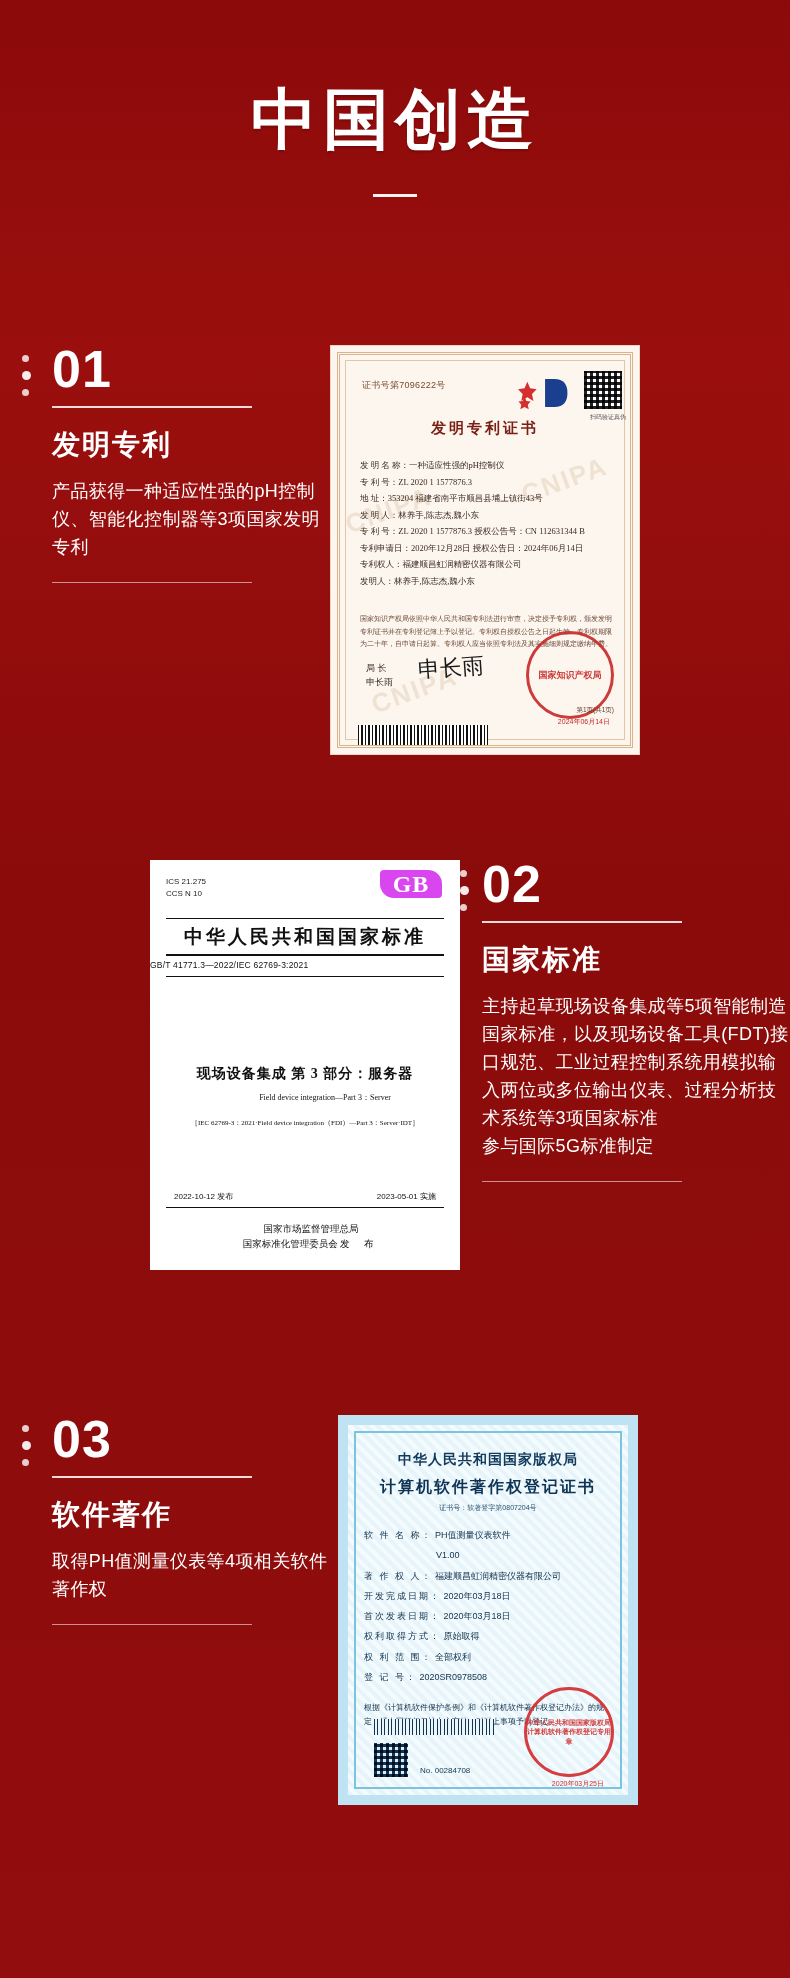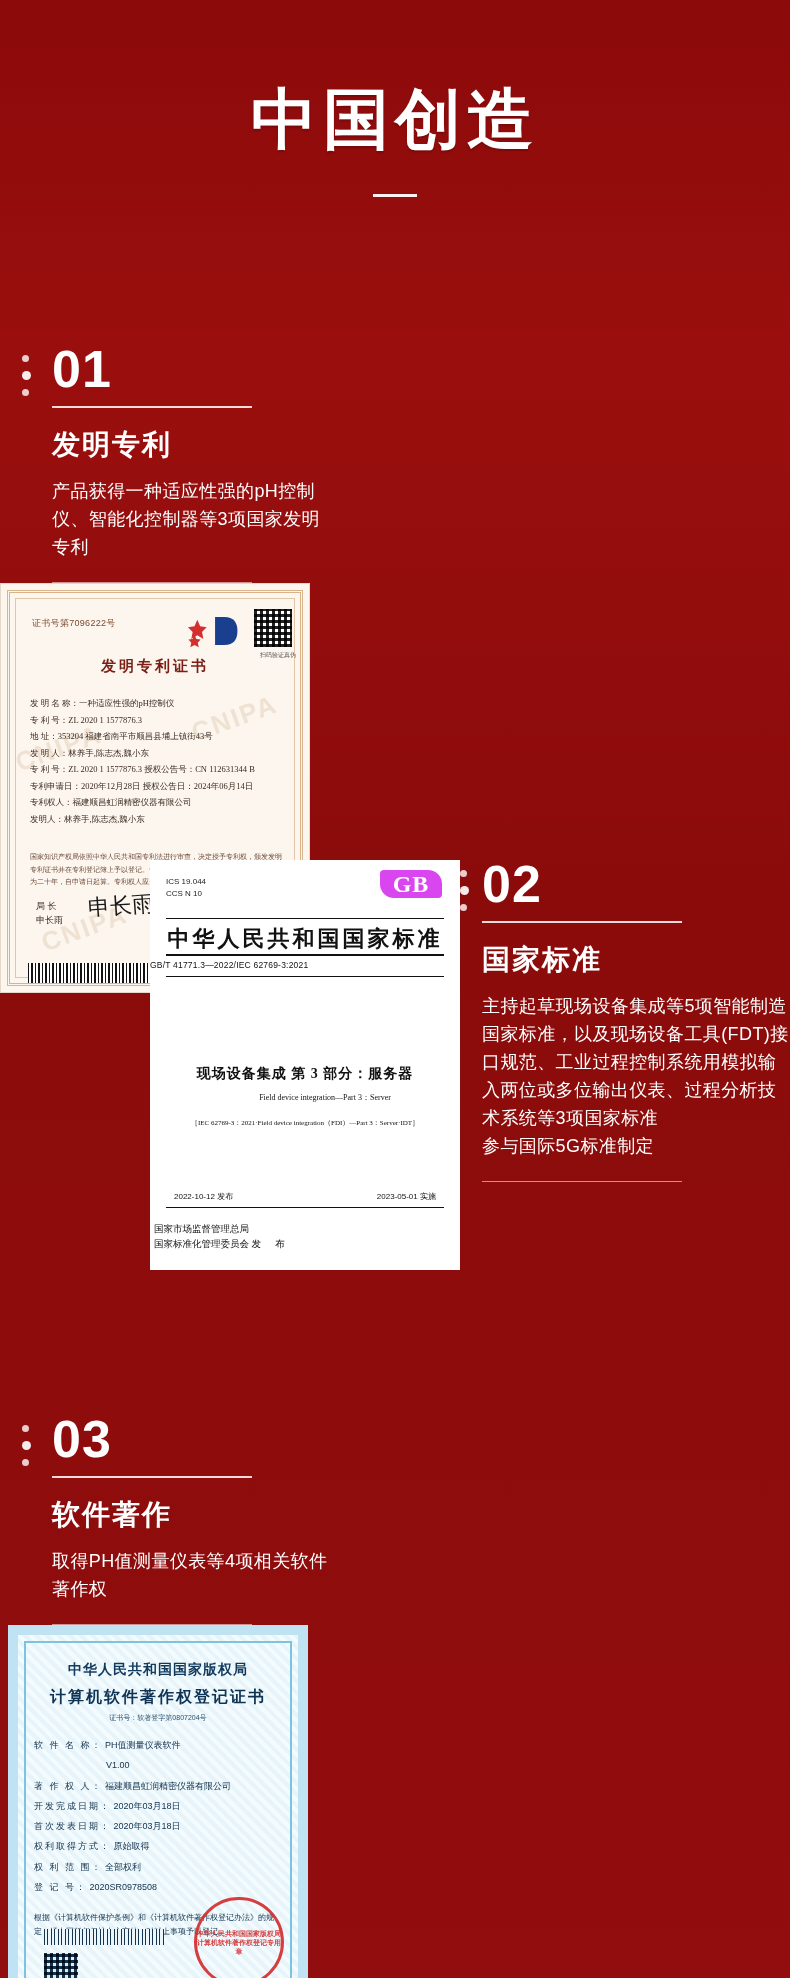--- a/index.html
+++ b/index.html
@@ -56,21 +56,20 @@
     position: absolute;
     width: 790px;
   }
   .sec1 { top: 345px; }
   .sec2 { top: 860px; }
   .sec3 { top: 1415px; }
 
   .row {
     display: flex;
     align-items: flex-start;
-    flex-direction: column;
   }
   .row.reverse { flex-direction: row-reverse; }
 
   
   .textblock {
     position: relative;
     width: 330px;
     box-sizing: border-box;
   }
   .textblock.left { padding-left: 52px; }
@@ -205,21 +204,21 @@
     transform: rotate(-4deg);
   }
   .cert1 .seal {
     position:absolute; right: 26px; top: 286px;
     width: 82px; height: 82px; border-radius:50%;
     border: 3px solid #c62828;
     color:#c62828;
     display:flex; align-items:center; justify-content:center;
     text-align:center;
     font-size:9px; line-height:1.2;
-    font-weight:normal;
+    font-weight:bold;
     opacity:.9;
   }
   .cert1 .sealdate{
     position:absolute; right:30px; top:372px; font-size:7px; color:#c62828;
   }
   .cert1 .pageno{position:absolute;right:26px;bottom:40px;font-size:6.5px;color:#5a3a28;}
   .cert1 .barcode{
     position:absolute; left:28px; bottom:10px; width:130px; height:20px;
     background: repeating-linear-gradient(90deg,#111 0 1px,#fff 1px 3px,#111 3px 5px,#fff 5px 7px);
   }
@@ -233,21 +232,21 @@
     background:#d946ef;
     border-radius: 4px 14px 4px 14px;
     color:#fff; font-weight:bold; font-size:24px;
     display:flex; align-items:center; justify-content:center;
     font-family:"Liberation Serif", serif;
     letter-spacing:1px;
   }
   .cert2 .hr-top{position:absolute;left:16px;right:16px;top:58px;height:1px;background:#111;}
   .cert2 .ctitle{
     position:absolute; left:0; right:0; top:64px; text-align:center;
-    font-size:22px; font-weight:bold; letter-spacing:3px; color:#111;
+    font-size:19px; font-weight:bold; letter-spacing:3px; color:#111;
     font-family:"Liberation Serif", serif;
   }
   .cert2 .hr-2{position:absolute;left:16px;right:16px;top:94px;height:2px;background:#111;}
   .cert2 .code{
     position:absolute;left:0;right:0;top:100px;text-align:left;
     font-size:8.5px;color:#111;letter-spacing:.2px;
   }
   .cert2 .hr-3{position:absolute;left:16px;right:16px;top:116px;height:1px;background:#111;}
   .cert2 .subject{
     position:absolute;left:0;right:0;top:205px;text-align:center;
@@ -265,21 +264,21 @@
     font-size:7px;color:#111;
     font-family:"Liberation Serif", serif;
   }
   .cert2 .dates{
     position:absolute;left:24px;right:24px;bottom:68px;
     display:flex;justify-content:space-between;
     font-size:8px;color:#111;
   }
   .cert2 .hr-b{position:absolute;left:16px;right:16px;bottom:62px;height:1px;background:#111;}
   .cert2 .issuer{
-    position:absolute;left:4px;right:0;bottom:18px;
+    position:absolute;left:12px;right:0;bottom:18px;text-align:center;
     font-size:9.5px;color:#111;line-height:1.6;
     font-family:"Liberation Serif", serif;
   }
   .cert2 .issuer .fb{letter-spacing:6px;}
 
   
   .cert3 { width: 300px; height: 390px; background:#5eead4; }
   .cert3 .frame{
     position:absolute; inset:0;
     border: 10px solid #bfe3f2;
@@ -413,21 +412,21 @@
         <div class="num">02</div>
         <div class="rule"></div>
         <div class="heading">国家标准</div>
         <div class="body">主持起草现场设备集成等5项智能制造国家标准，以及现场设备工具(FDT)接口规范、工业过程控制系统用模拟输入两位或多位输出仪表、过程分析技术系统等3项国家标准
 参与国际5G标准制定</div>
         <div class="rule-bottom"></div>
       </div>
 
       <div class="cert cert2" style="margin-left:40px;">
         <div class="tl">
-          <div>ICS 19.044</div>
+          <div>ICS 21.275</div>
           <div>CCS N 10</div>
         </div>
         <div class="gb">GB</div>
         <div class="hr-top"></div>
         <div class="ctitle">中华人民共和国国家标准</div>
         <div class="hr-2"></div>
         <div class="code">GB/T 41771.3—2022/IEC 62769-3:2021</div>
         <div class="hr-3"></div>
         <div class="subject">现场设备集成    第 3 部分：服务器</div>
         <div class="subject-en">Field device integration—Part 3：Server</div>

